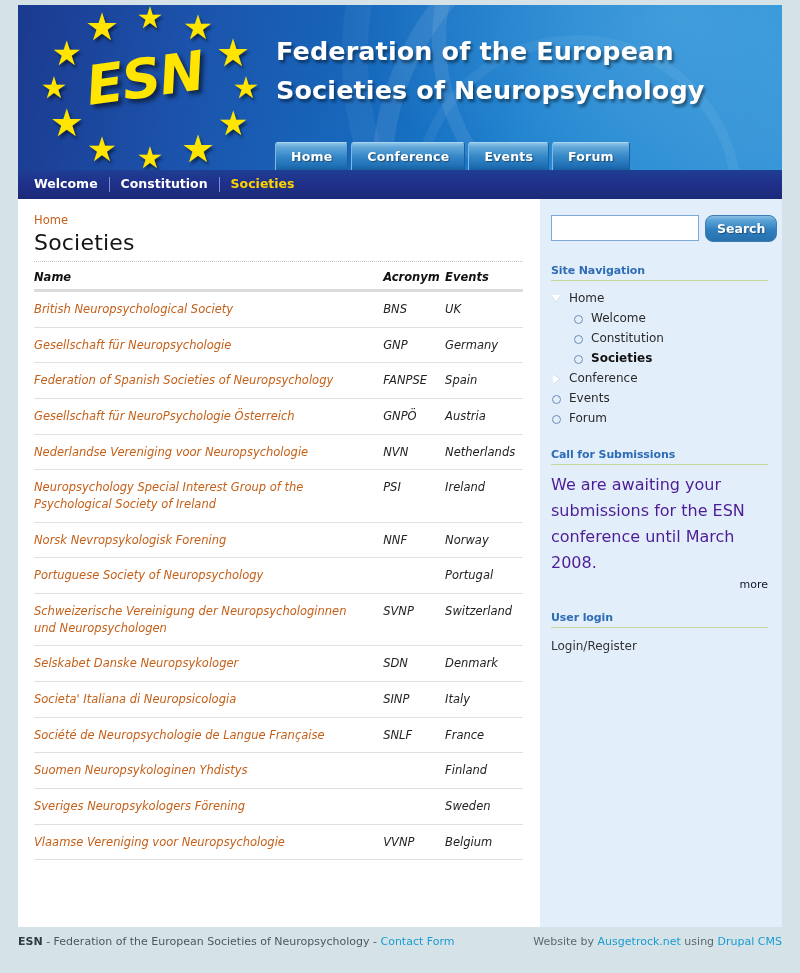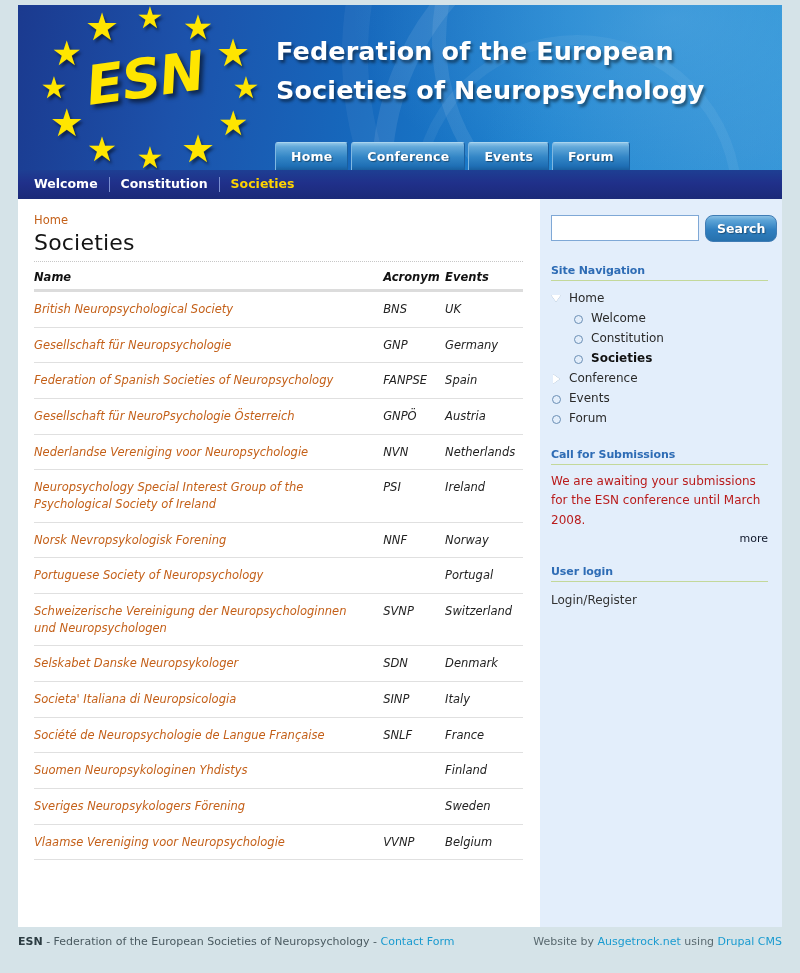--- a/index.html
+++ b/index.html
@@ -299,22 +299,22 @@
     content: "";
     position: absolute; left: 2px; top: 1px;
     width: 0; height: 0;
     border-top: 5px solid transparent;
     border-bottom: 5px solid transparent;
     border-left: 7px solid #ffffff;
     filter: drop-shadow(0 0 0.6px #5f84ab);
   }
 
   .block-body {
-    font-size: 12px;
-    color: #b91c1c;
+    font-size: 16px;
+    color: #4c1d95;
     line-height: 1.62;
   }
   .more-link {
     display: block;
     text-align: right;
     font-size: 11px;
     color: #0f172a;
     cursor: pointer;
     margin-top: 2px;
   }

